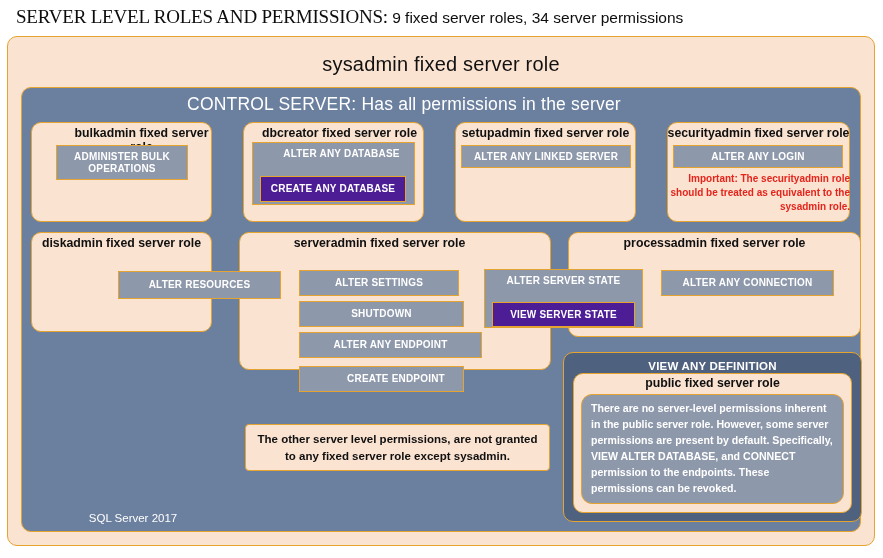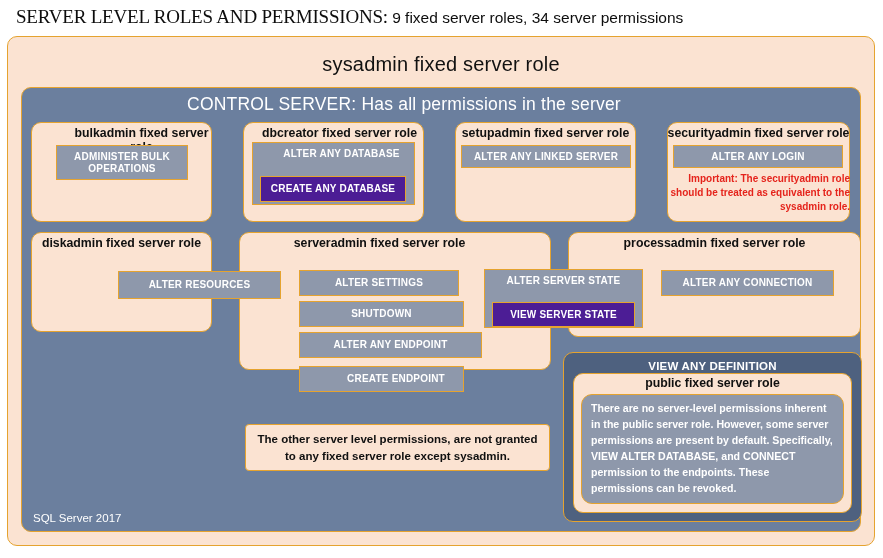--- a/index.html
+++ b/index.html
@@ -127,21 +127,21 @@
     left:581px;top:394px;width:263px;height:110px;
     background:#8e98ab;border:1.4px solid #e5a32f;border-radius:11px;
     display:flex;align-items:center;justify-content:center;text-align:left;
     color:#ffffff;font-weight:bold;font-size:10.6px;line-height:1.5;
     padding:0 9px;box-sizing:border-box;
   }
 
   
   #footer-version{
     left:33px;top:512px;width:200px;height:16px;
-    color:#ffffff;font-size:11.5px;
+    color:#ffffff;font-size:11.5px;text-align:center;
   }
 </style>
 </head>
 <body>
 
 <div class="abs" id="title"><span class="t-strong">SERVER LEVEL ROLES AND PERMISSIONS:</span><span class="t-rest"> 9 fixed server roles, 34 server permissions</span></div>
 
 <div class="abs peach" id="sysadmin"></div>
 <div class="abs" id="sysadmin-label">sysadmin fixed server role</div>
 

